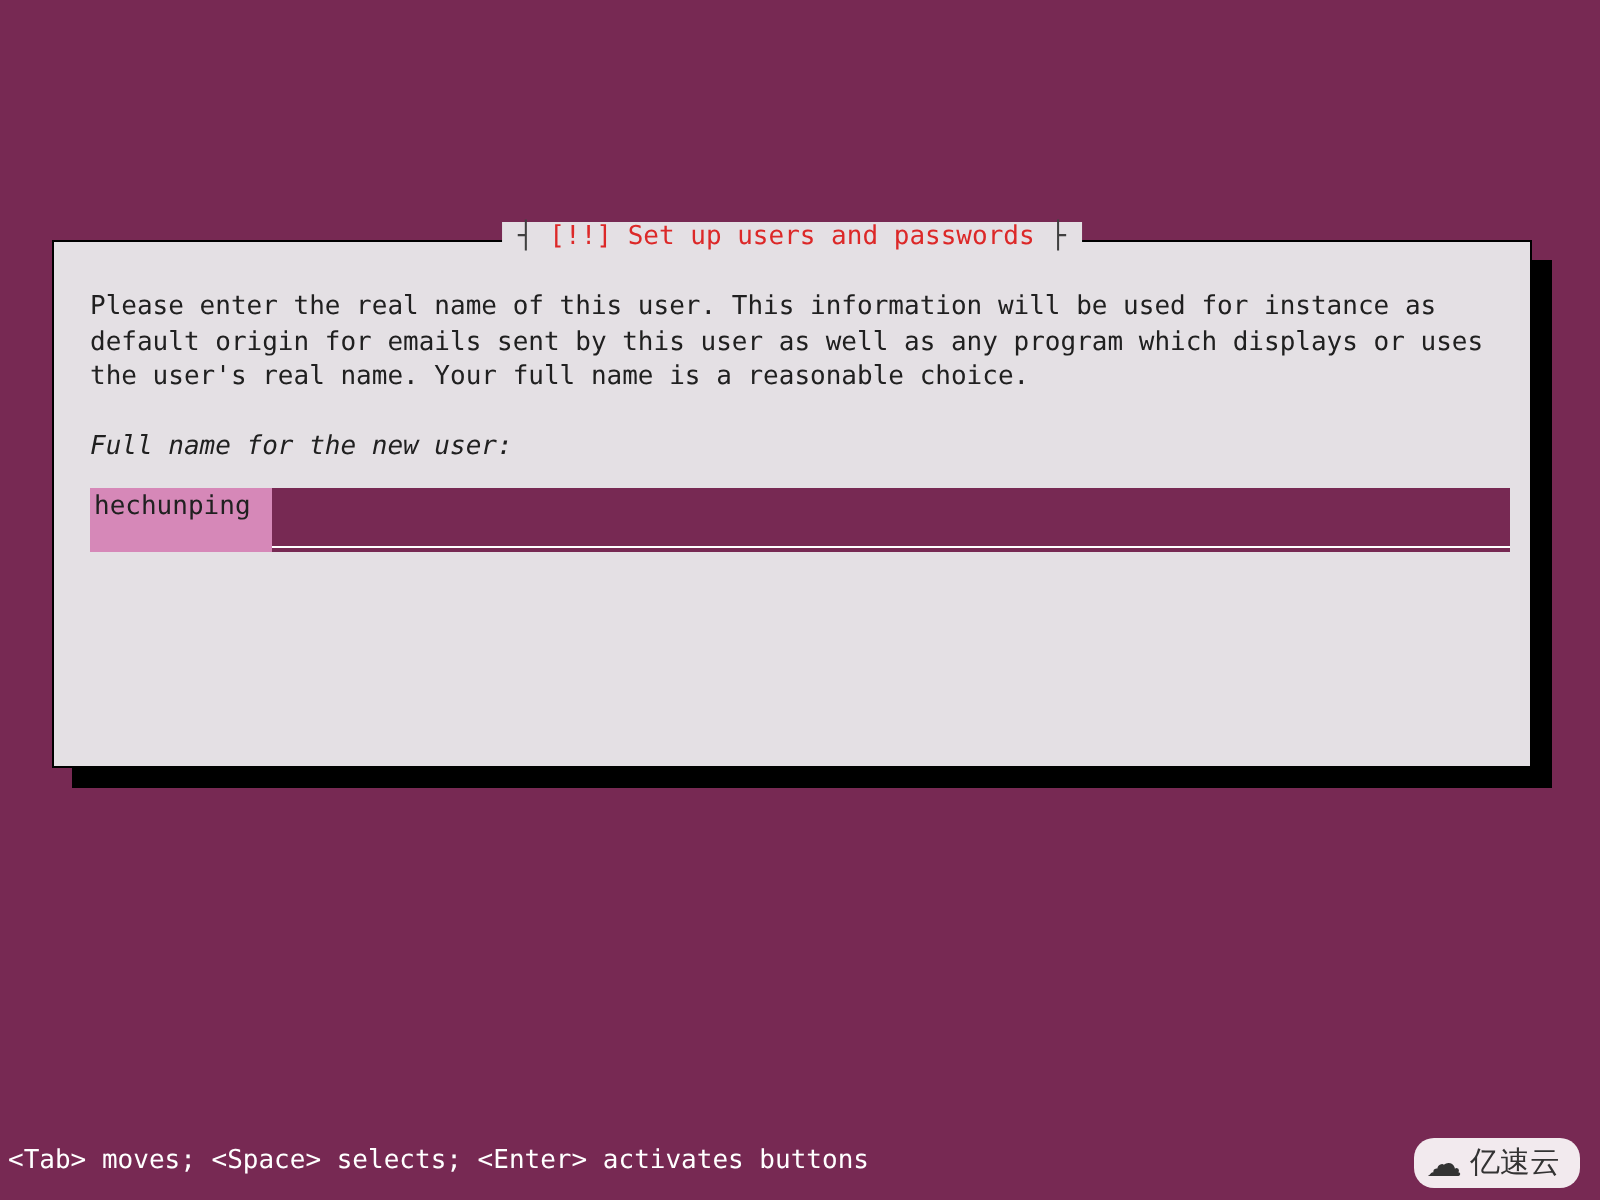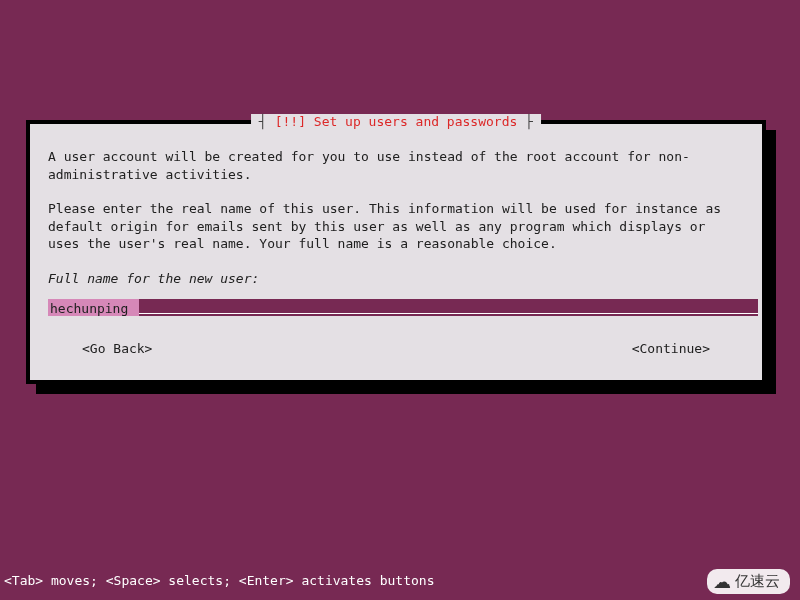--- a/index.html
+++ b/index.html
@@ -24,21 +24,21 @@
       height: 264px;
       background: #000000;
     }
     .dialog {
       position: absolute;
       top: 120px;
       left: 26px;
       width: 740px;
       height: 264px;
       background: #e4e0e4;
-      border: 4px solid #000000;
+      border: 1px solid #000000;
     }
     .dialog-title {
       position: absolute;
       top: -10px;
       left: 50%;
       transform: translateX(-50%);
       background: #e4e0e4;
       padding: 0 8px;
       color: #dc2828;
       white-space: nowrap;
@@ -55,21 +55,21 @@
       margin-bottom: 17px;
     }
     .prompt {
       margin-bottom: 12px;
       font-style: italic;
     }
     .input-line {
       background: #772953;
       color: #ffffff;
       width: 710px;
-      height: 17px;
+      height: 32px;
       display: flex;
       align-items: stretch;
       margin-bottom: 24px;
     }
     .input-text {
       background: #d688b8;
       color: #202020;
       padding: 1px 2px 0 2px;
       white-space: pre;
     }
@@ -120,31 +120,26 @@
 </head>
 <body>
 
 <div class="dialog-shadow"></div>
 
 <div class="dialog">
   <div class="dialog-title">
     <span class="title-border">┤ </span><span>[!!] Set up users and passwords</span><span class="title-border"> ├</span>
   </div>
   <div class="dialog-content">
-    <div class="para">A user account will be created for you to use instead of the root account for non-administrative activities.</div>
     <div class="para">Please enter the real name of this user. This information will be used for instance as default origin for emails sent by this user as well as any program which displays or uses the user's real name. Your full name is a reasonable choice.</div>
     <div class="prompt">Full name for the new user:</div>
     <div class="input-line">
       <span class="input-text">hechunping</span>
         <span class="input-caret"></span>
       <span class="input-underline"></span>
-    </div>
-    <div class="buttons">
-      <span class="btn">&lt;Go Back&gt;</span>
-      <span class="btn">&lt;Continue&gt;</span>
     </div>
   </div>
 </div>
 
 <div class="help-bar">&lt;Tab&gt; moves; &lt;Space&gt; selects; &lt;Enter&gt; activates buttons</div>
 
 <div class="watermark">
   <span class="cloud">☁</span>
   <span>亿速云</span>
 </div>

